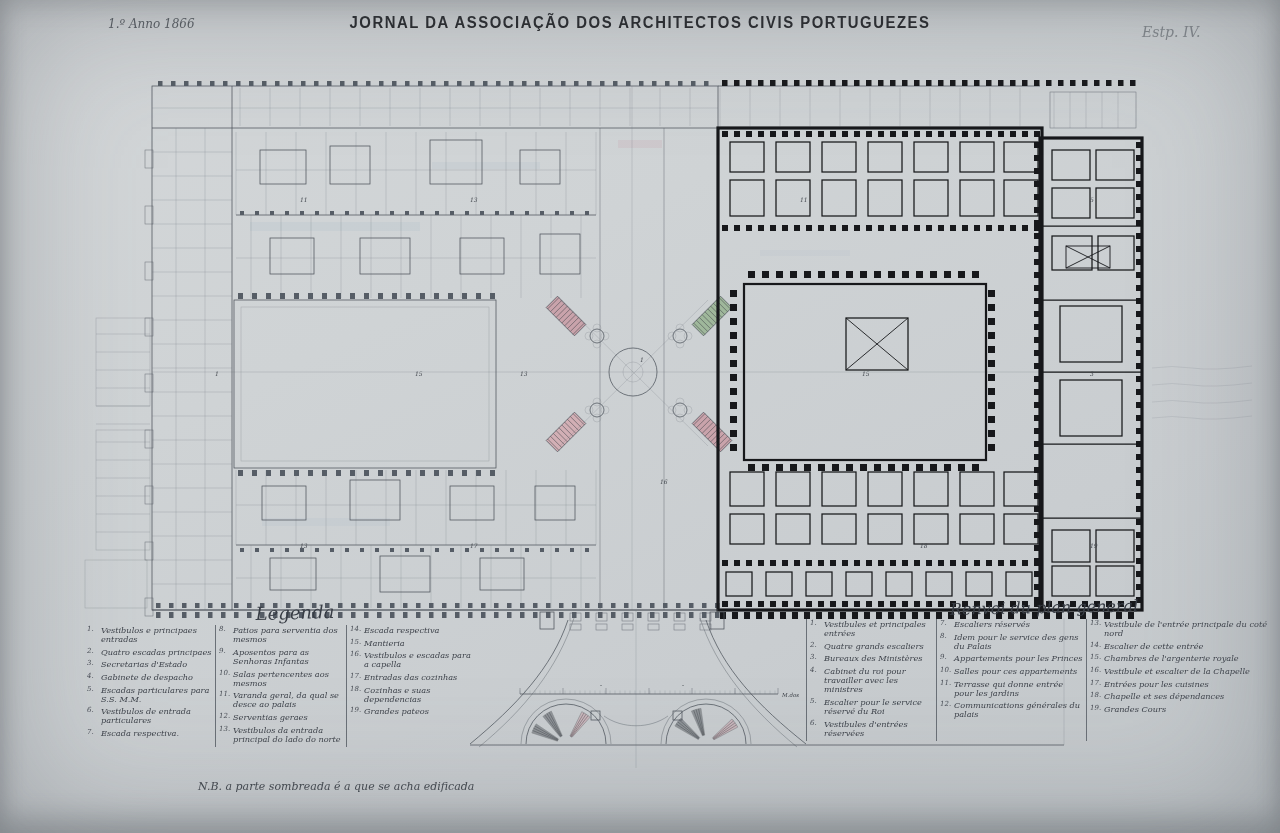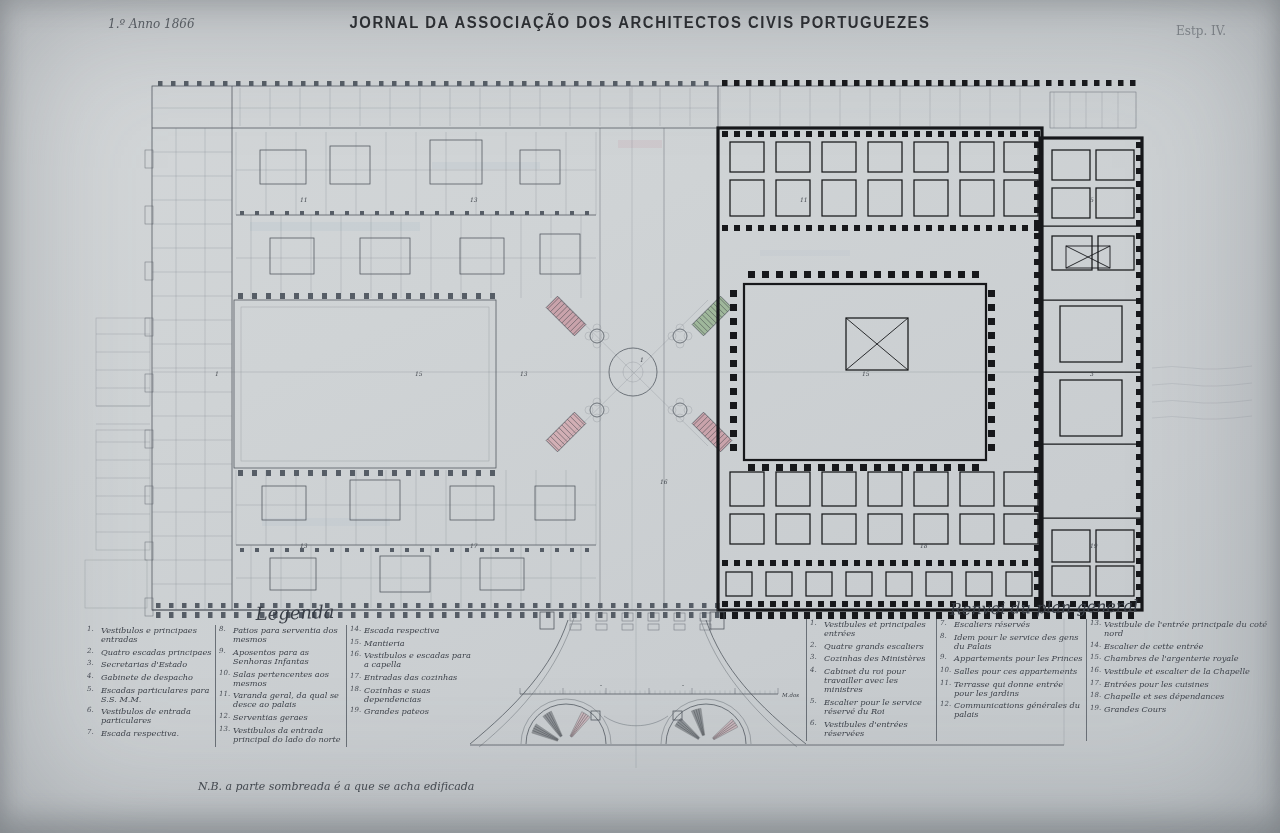--- a/index.html
+++ b/index.html
@@ -20,21 +20,21 @@
   .kx{fill:none;stroke:#17181b;stroke-width:.9;}
   .pf{fill:#17181b;}
   .pg{fill:#565d66;}
   .sv-num{font-family:"DejaVu Serif",serif;font-size:6px;font-style:italic;fill:#3f444b;}
   .sv-sc {font-family:"DejaVu Serif",serif;font-size:5.5px;font-style:italic;fill:#3f444b;}
 
   .masthead-title{position:absolute;top:13px;left:0;right:0;text-align:center;
         font-family:"Liberation Sans",sans-serif;font-weight:bold;font-size:15.5px;
         letter-spacing:1.6px;color:#24262a;transform:scale(.96,1.12);}
   .issue-note{position:absolute;top:17px;left:108px;font-size:12px;font-style:italic;color:#565b61;}
-  .plate-note{position:absolute;top:24px;left:1176px;font-size:12px;color:rgba(70,75,82,.55);}
+  .plate-note{position:absolute;top:24px;left:1142px;font-size:14px;font-style:italic;color:rgba(70,75,82,.55);}
 
   .legend{position:absolute;color:#3e434b;}
   #legend-pt{left:84px;top:604px;width:394px;}
   #legend-fr{left:806px;top:600px;width:468px;}
   .lg-title{font-style:italic;font-size:18px;line-height:1;color:#383d45;}
   .lg-title-pt{margin-left:146px;width:130px;text-align:center;transform:rotate(-1.5deg);}
   .lg-title-fr{margin-left:140px;width:196px;text-align:center;font-size:16px;transform:rotate(-1deg);}
   .lg-cols{display:flex;margin-top:3px;}
   .lg-col{box-sizing:border-box;padding:1px 2px 0 3px;}
   #legend-pt .lg-col{width:131px;}
@@ -1146,21 +1146,21 @@
           <div class="lg-item">
             <span class="lg-num">1.</span>
             <span class="lg-txt">Vestibules et principales entrées</span>
           </div>
           <div class="lg-item">
             <span class="lg-num">2.</span>
             <span class="lg-txt">Quatre grands escaliers</span>
           </div>
           <div class="lg-item">
             <span class="lg-num">3.</span>
-            <span class="lg-txt">Cozinhas des Ministères</span>
+            <span class="lg-txt">Bureaux des Ministères</span>
           </div>
           <div class="lg-item">
             <span class="lg-num">4.</span>
             <span class="lg-txt">Cabinet du roi pour travailler avec les ministres</span>
           </div>
           <div class="lg-item">
             <span class="lg-num">5.</span>
             <span class="lg-txt">Escalier pour le service réservé du Roi</span>
           </div>
           <div class="lg-item">

